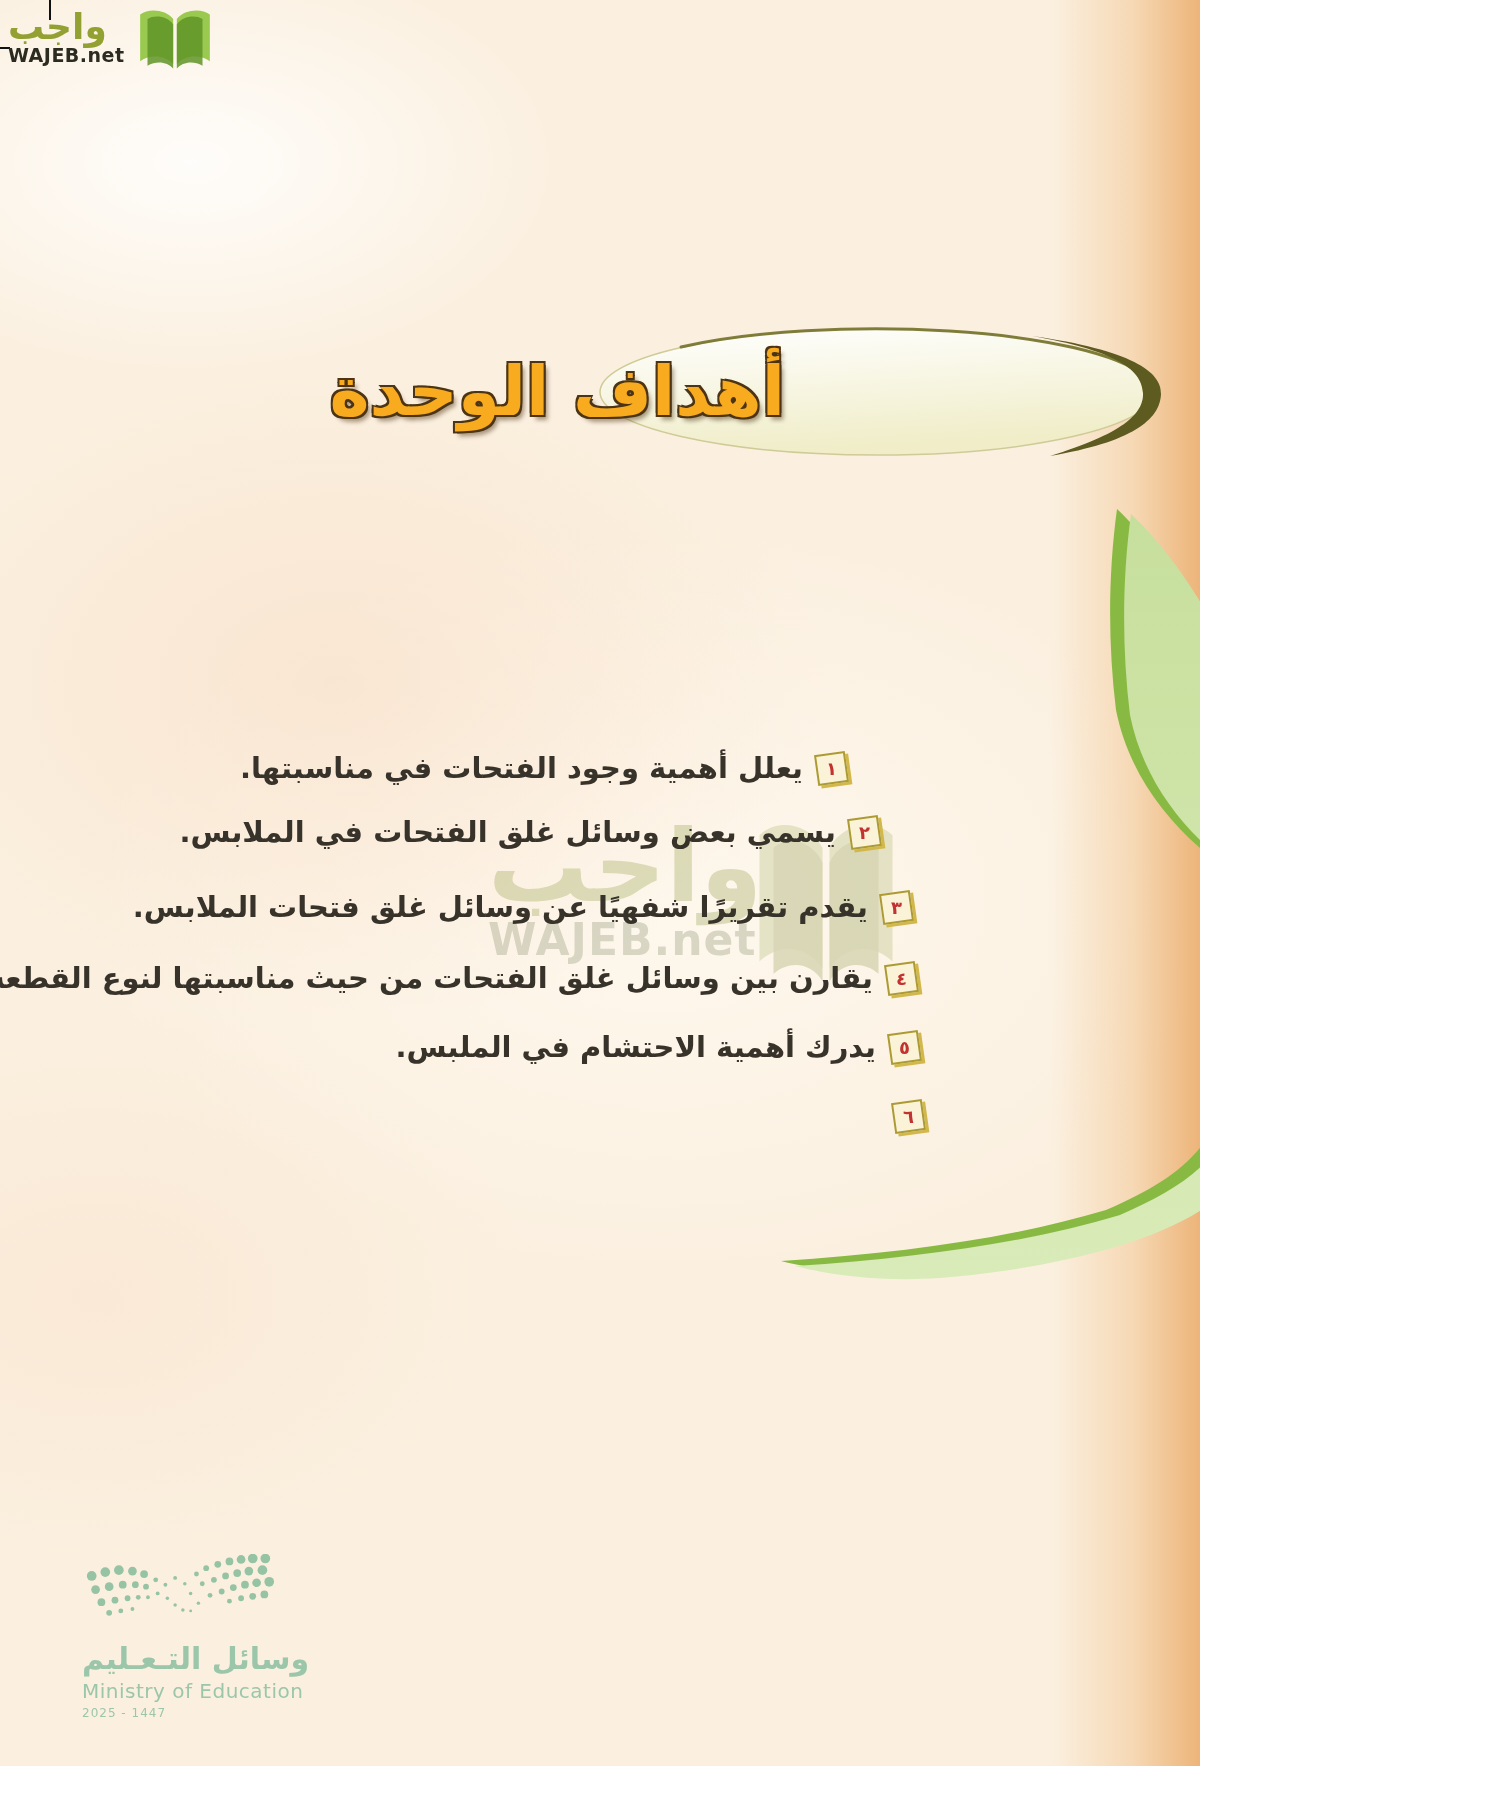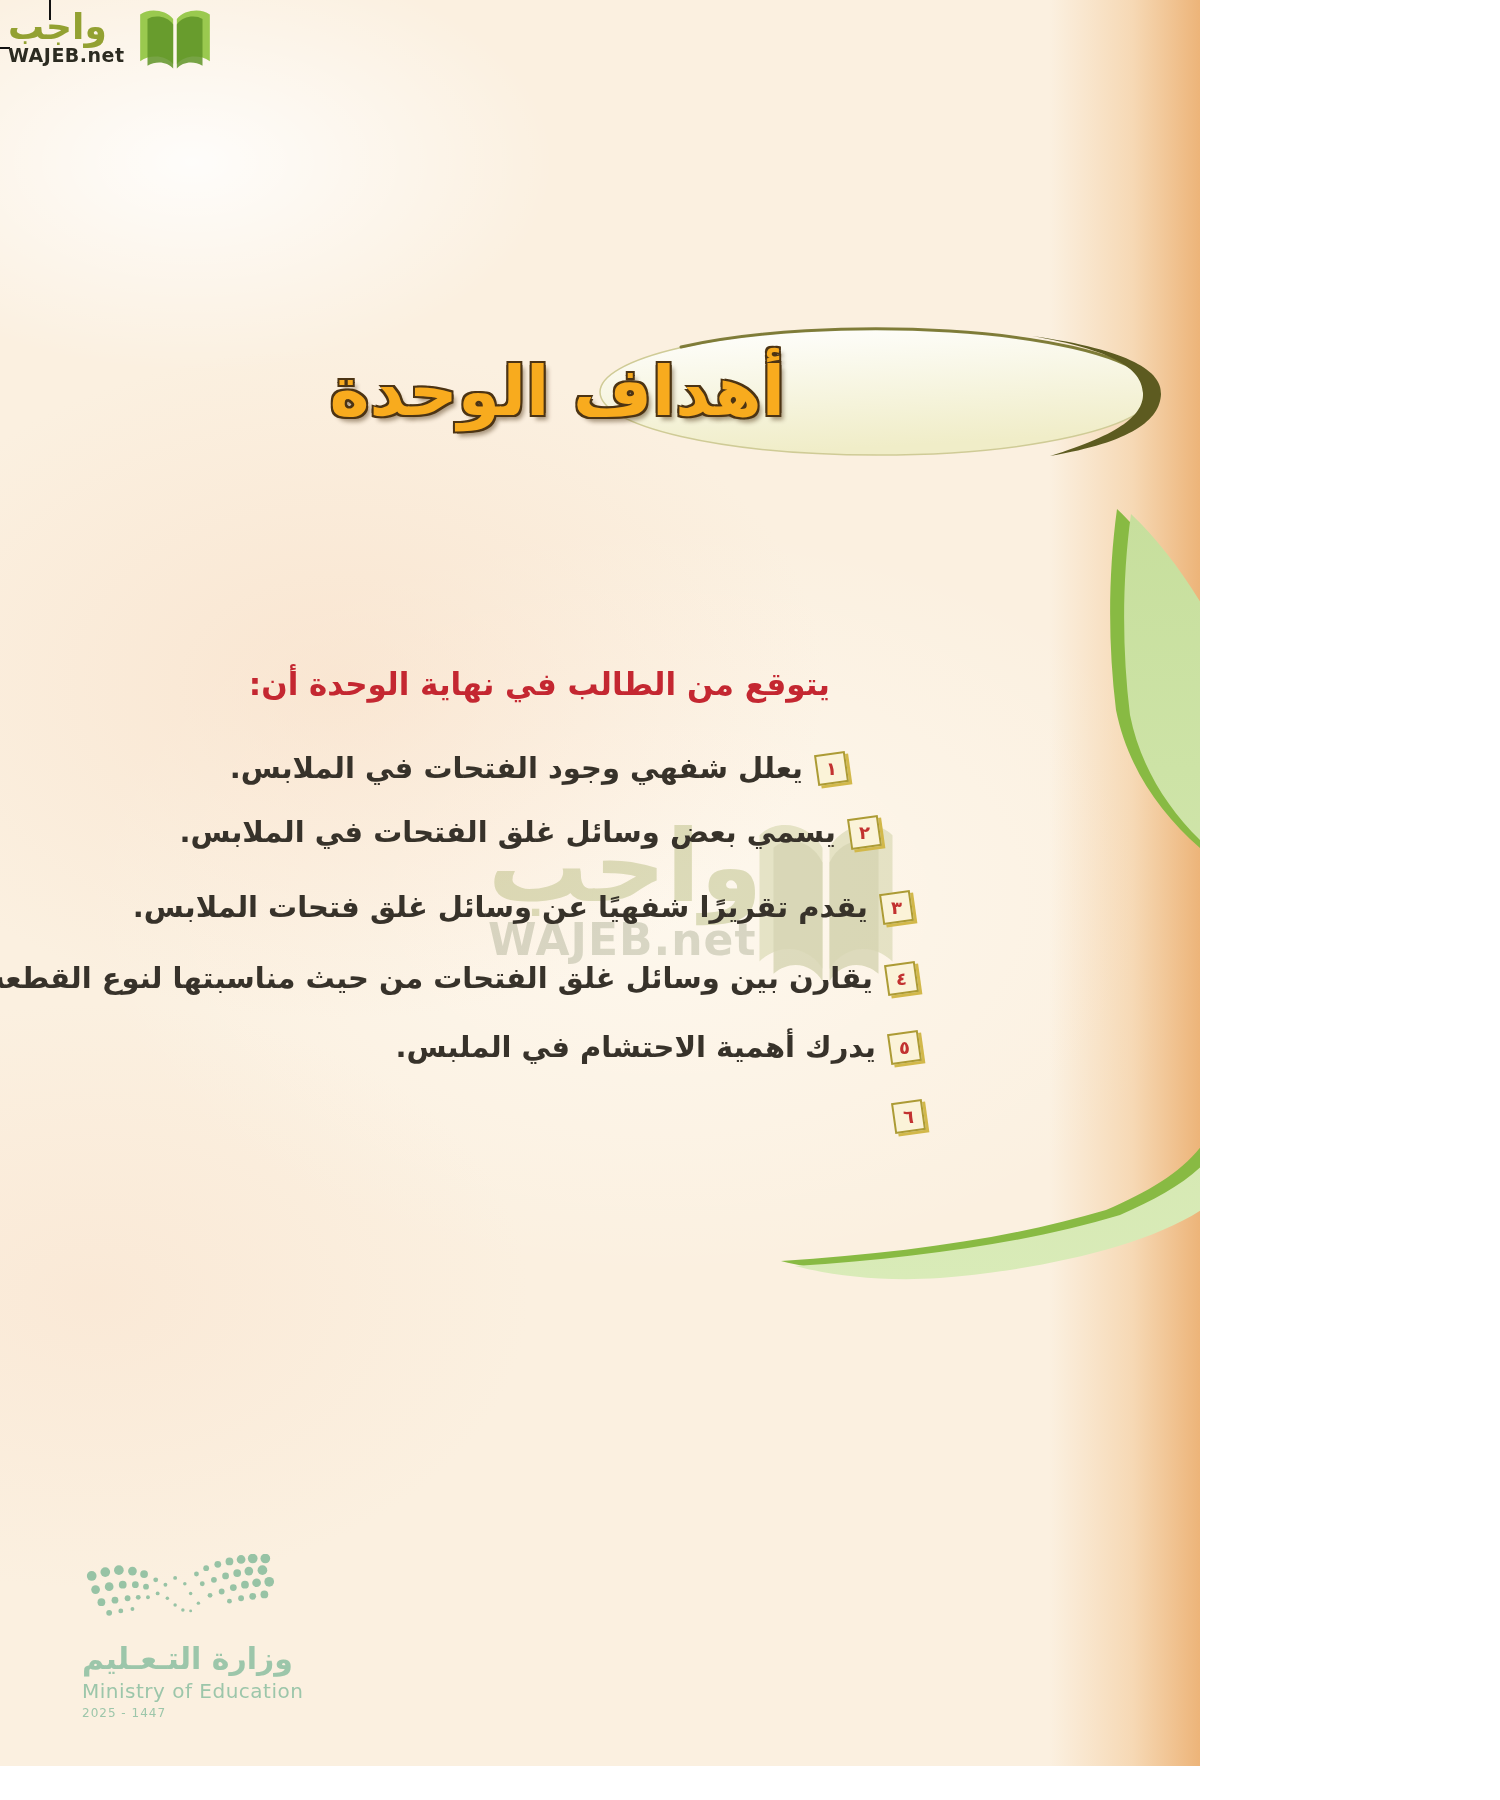--- a/index.html
+++ b/index.html
@@ -149,27 +149,26 @@
         <stop offset="0" stop-color="#ffffff"></stop>
         <stop offset="1" stop-color="#f0edc8"></stop>
       </linearGradient>
     </defs>
     <ellipse cx="285" cy="72" rx="277" ry="63" fill="url(#bg)" stroke="#cfcb96" stroke-width="1.5"></ellipse>
     <path d="M89 27 A 277 63 0 0 1 552 56" fill="none" stroke="#74722b" stroke-width="3" stroke-linecap="round" opacity="0.9"></path>
     <path d="M440 16 C540 30 570 52 569 74 C568 100 540 122 458 136 C530 114 552 94 551 73 C550 48 520 30 440 16 Z" fill="#5d5b20"></path>
   </svg>
   <div class="banner-title">أهداف الوحدة</div>
 
-  <h2 class="obj-heading">يتوقع من الطالب في نهاية الوحدة أن:</h2>
 
   <div class="obj-row r1">
     <span class="numbox">
         <i>١</i>
       </span>
-    <span class="obj-text">يعلل شفهي وجود الفتحات في الملابس.</span>
+    <span class="obj-text">يعلل أهمية وجود الفتحات في مناسبتها.</span>
   </div>
   <div class="obj-row r2">
     <span class="numbox">
         <i>٢</i>
       </span>
     <span class="obj-text">يسمي بعض وسائل غلق الفتحات في الملابس.</span>
   </div>
   <div class="obj-row r3">
     <span class="numbox">
         <i>٣</i>
@@ -242,21 +241,21 @@
         <circle cx="144" cy="38" r="3"></circle>
         <circle cx="156" cy="34" r="3.5"></circle>
         <circle cx="168" cy="31" r="4"></circle>
         <circle cx="180" cy="29" r="4.5"></circle>
         <circle cx="193" cy="28" r="5"></circle>
       <circle cx="152" cy="48" r="2.5"></circle>
         <circle cx="164" cy="45" r="3"></circle>
         <circle cx="176" cy="43" r="3.5"></circle>
         <circle cx="188" cy="41" r="4"></circle>
     </svg>
-    <div class="ministry-ar">وزارة التـعـليم</div>
+    <div class="ministry-ar">وسائل التـعـليم</div>
     <div class="ministry-en">Ministry of Education</div>
     <div class="ministry-years">2025 - 1447</div>
   </div>
 
   <div class="page-badge">٧٢</div>
 
   <div class="bottom-strip"></div>
 </div>
 
 </body></html>

